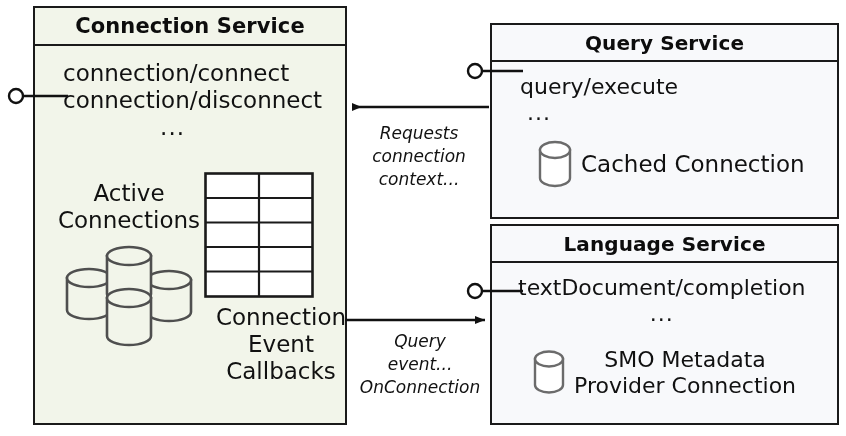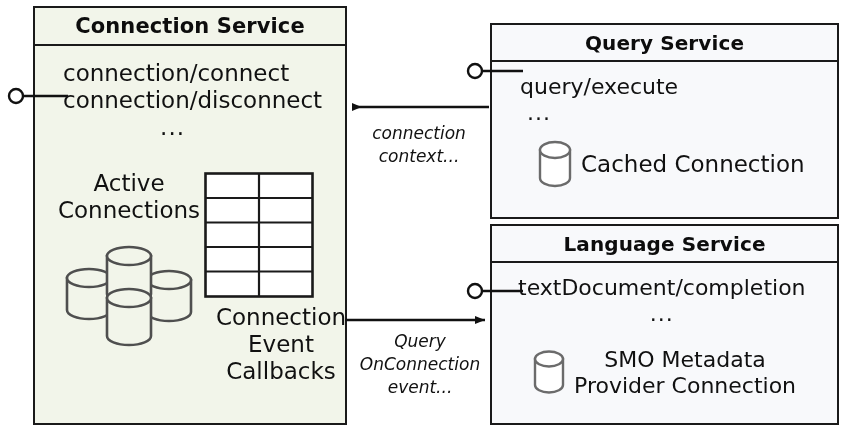--- a/index.html
+++ b/index.html
@@ -133,21 +133,21 @@
 
   
   .inner-label {
     position: absolute;
     color: #111;
     text-align: center;
     line-height: 1.18;
   }
   #active-connections-label {
     left: 6px;
-    top: 124px;
+    top: 134px;
     width: 176px;
     font-size: 23px;
   }
   #callbacks-label {
     left: 160px;
     top: 258px;
     width: 172px;
     font-size: 23px;
   }
 
@@ -349,23 +349,24 @@
     <g>
       <line x1="489" y1="107" x2="352" y2="107" stroke="#111" stroke-width="2.6" marker-end="url(#arrowLeft)"></line>
     </g>
 
     <g>
       <line x1="345" y1="320" x2="485" y2="320" stroke="#111" stroke-width="2.6" marker-end="url(#arrowRight)"></line>
     </g>
   </svg>
 
   <div class="edge-label" id="label-requests">
+    <div>Requests</div>
     <div>connection</div>
     <div>context...</div>
   </div>
 
   <div class="edge-label" id="label-sent">
     <div>Query</div>
+    <div>event...</div>
     <div>OnConnection</div>
-    <div>event...</div>
   </div>
 
 </div>
 
 </body></html>

